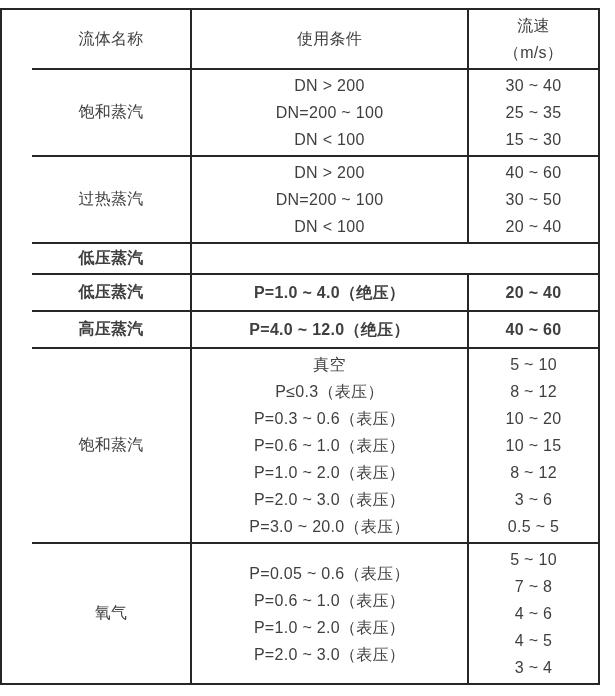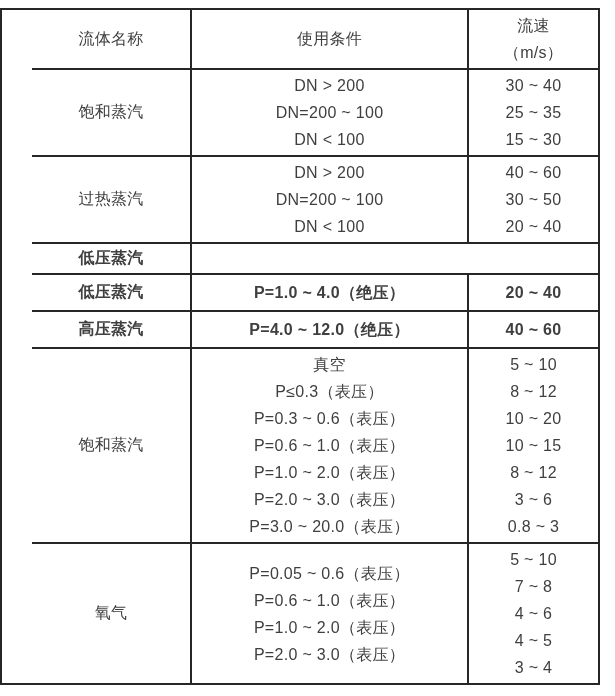--- a/index.html
+++ b/index.html
@@ -136,21 +136,21 @@
       <div class="line">P=2.0 ~ 3.0（表压）</div>
       <div class="line">P=3.0 ~ 20.0（表压）</div>
     </div>
     <div class="c c3">
       <div class="line">5 ~ 10</div>
       <div class="line">8 ~ 12</div>
       <div class="line">10 ~ 20</div>
       <div class="line">10 ~ 15</div>
       <div class="line">8 ~ 12</div>
       <div class="line">3 ~ 6</div>
-      <div class="line">0.8 ~ 3</div>
+      <div class="line">0.5 ~ 5</div>
     </div>
   </div>
 
   <div class="trow">
     <div class="c c1">氧气</div>
     <div class="c c2">
       <div class="line">P=0.05 ~ 0.6（表压）</div>
       <div class="line">P=0.6 ~ 1.0（表压）</div>
       <div class="line">P=1.0 ~ 2.0（表压）</div>
       <div class="line">P=2.0 ~ 3.0（表压）</div>

